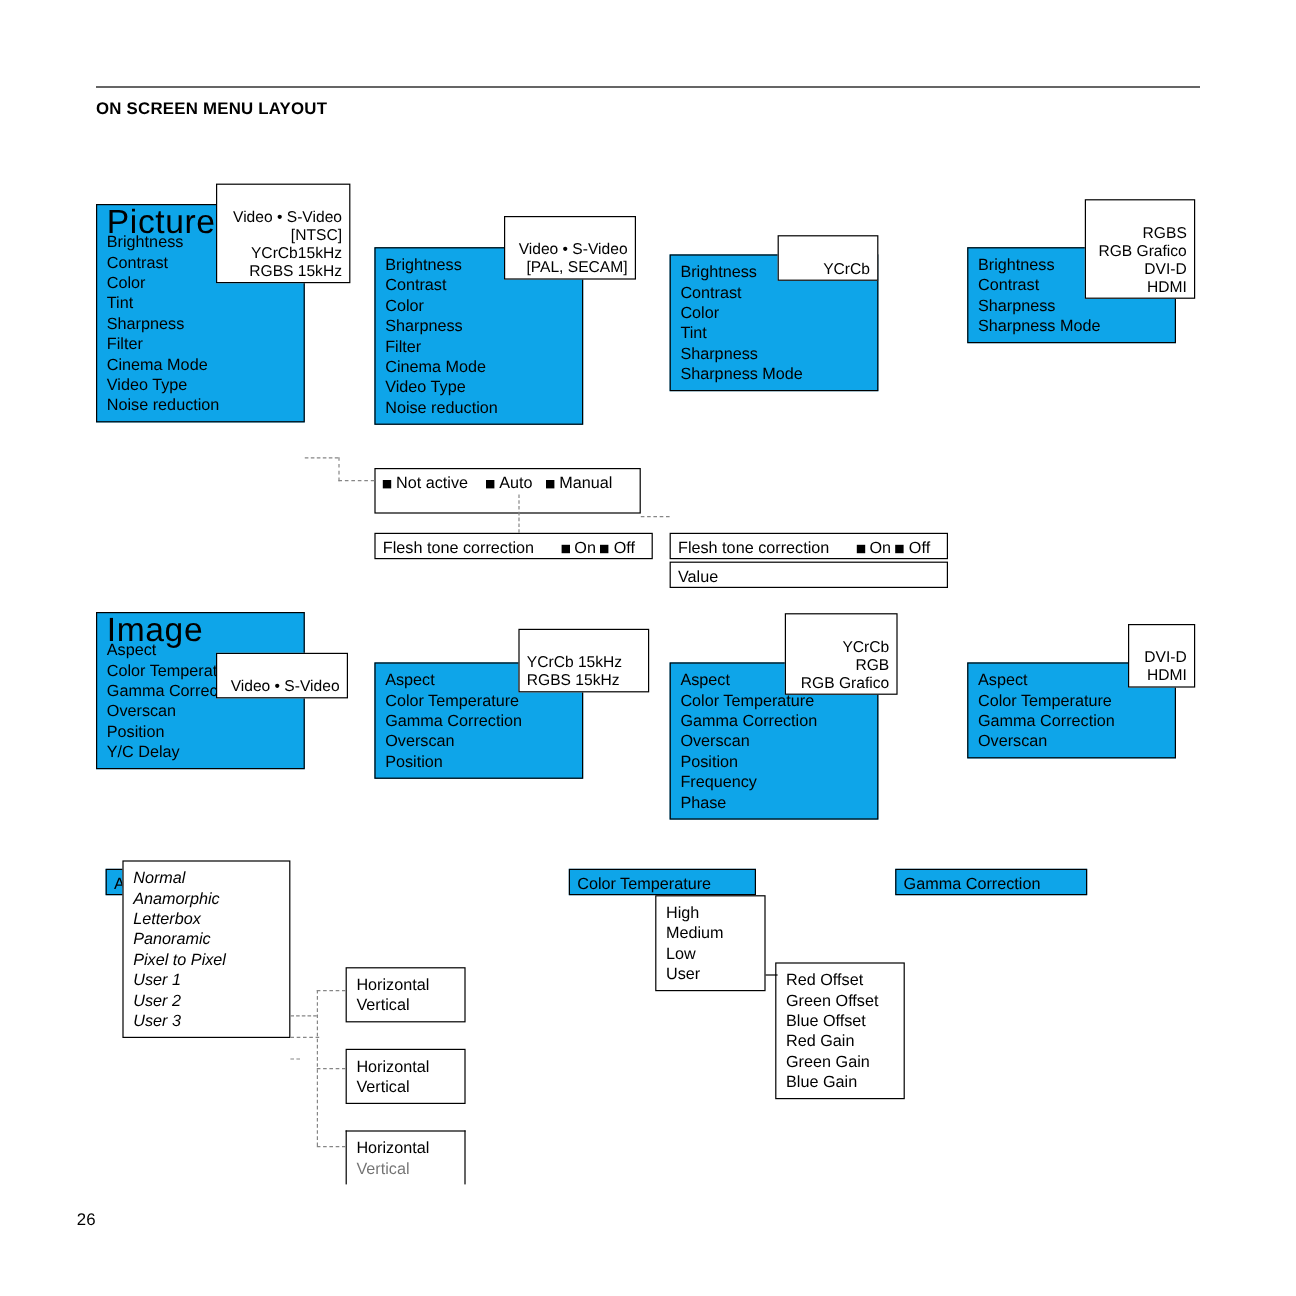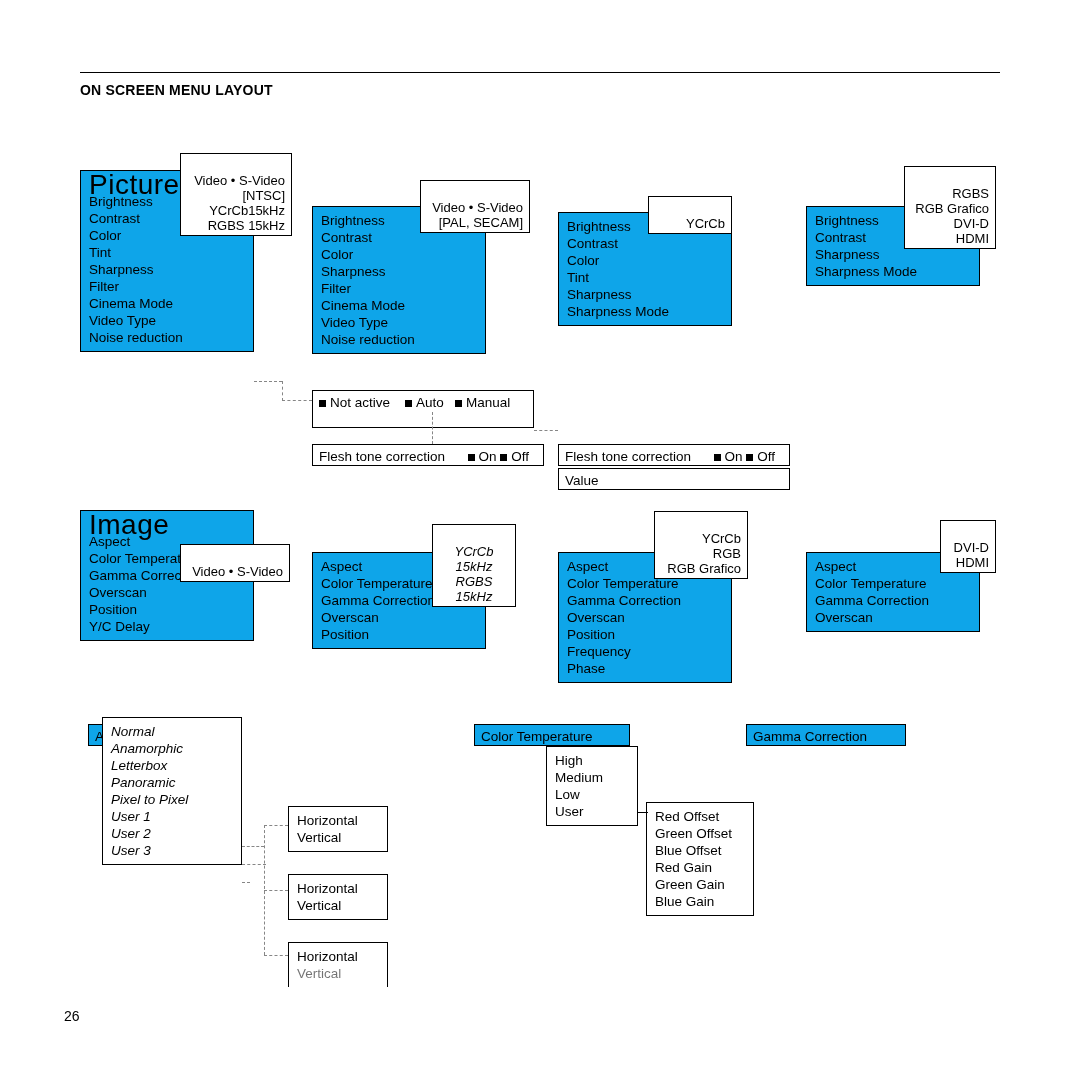--- a/index.html
+++ b/index.html
@@ -121,21 +121,21 @@
     <div>Video • S-Video</div>
   </div>
 
   <div class="abs box gray pad" style="left:312px;top:552px;width:174px;">
     <div>Aspect</div>
     <div>Color Temperature</div>
     <div>Gamma Correction</div>
     <div>Overscan</div>
     <div>Position</div>
   </div>
-  <div class="abs box white thin" style="left:432px;top:524px;width:84px;text-align:center;font-style:italic;">
+  <div class="abs box white thin" style="left:432px;top:524px;width:109px;text-align:left;">
     <div>YCrCb  15kHz</div>
     <div>RGBS  15kHz</div>
   </div>
 
   <div class="abs box gray pad" style="left:558px;top:552px;width:174px;">
     <div>Aspect</div>
     <div>Color Temperature</div>
     <div>Gamma Correction</div>
     <div>Overscan</div>
     <div>Position</div>

